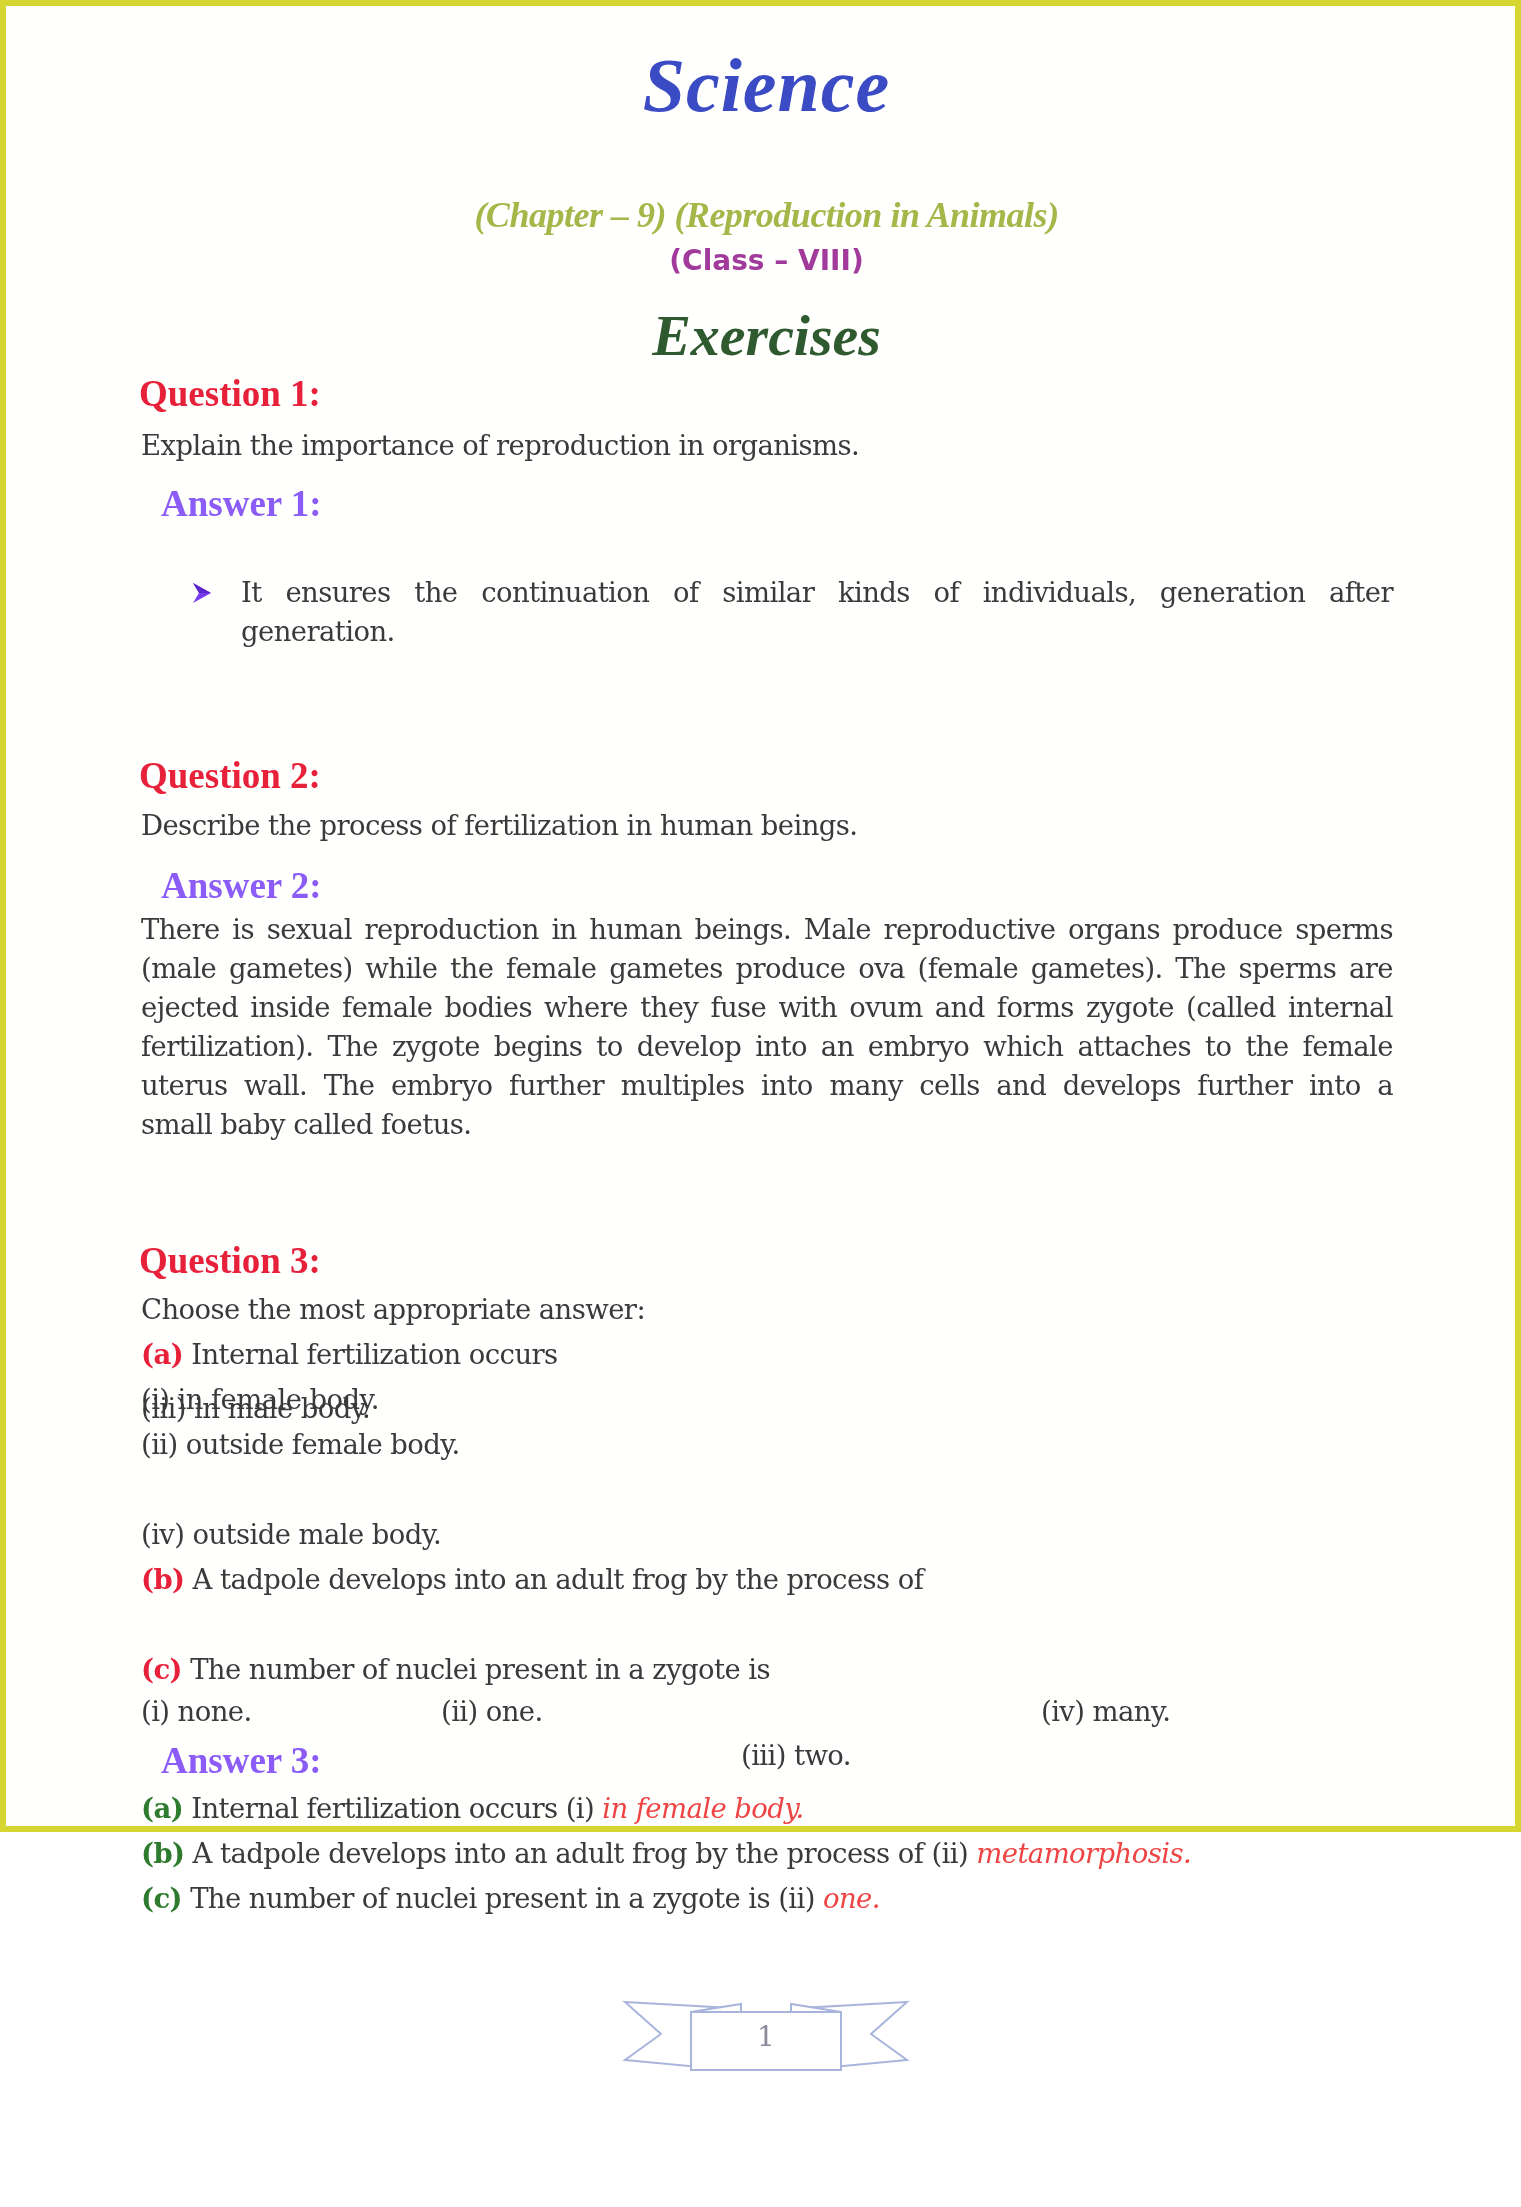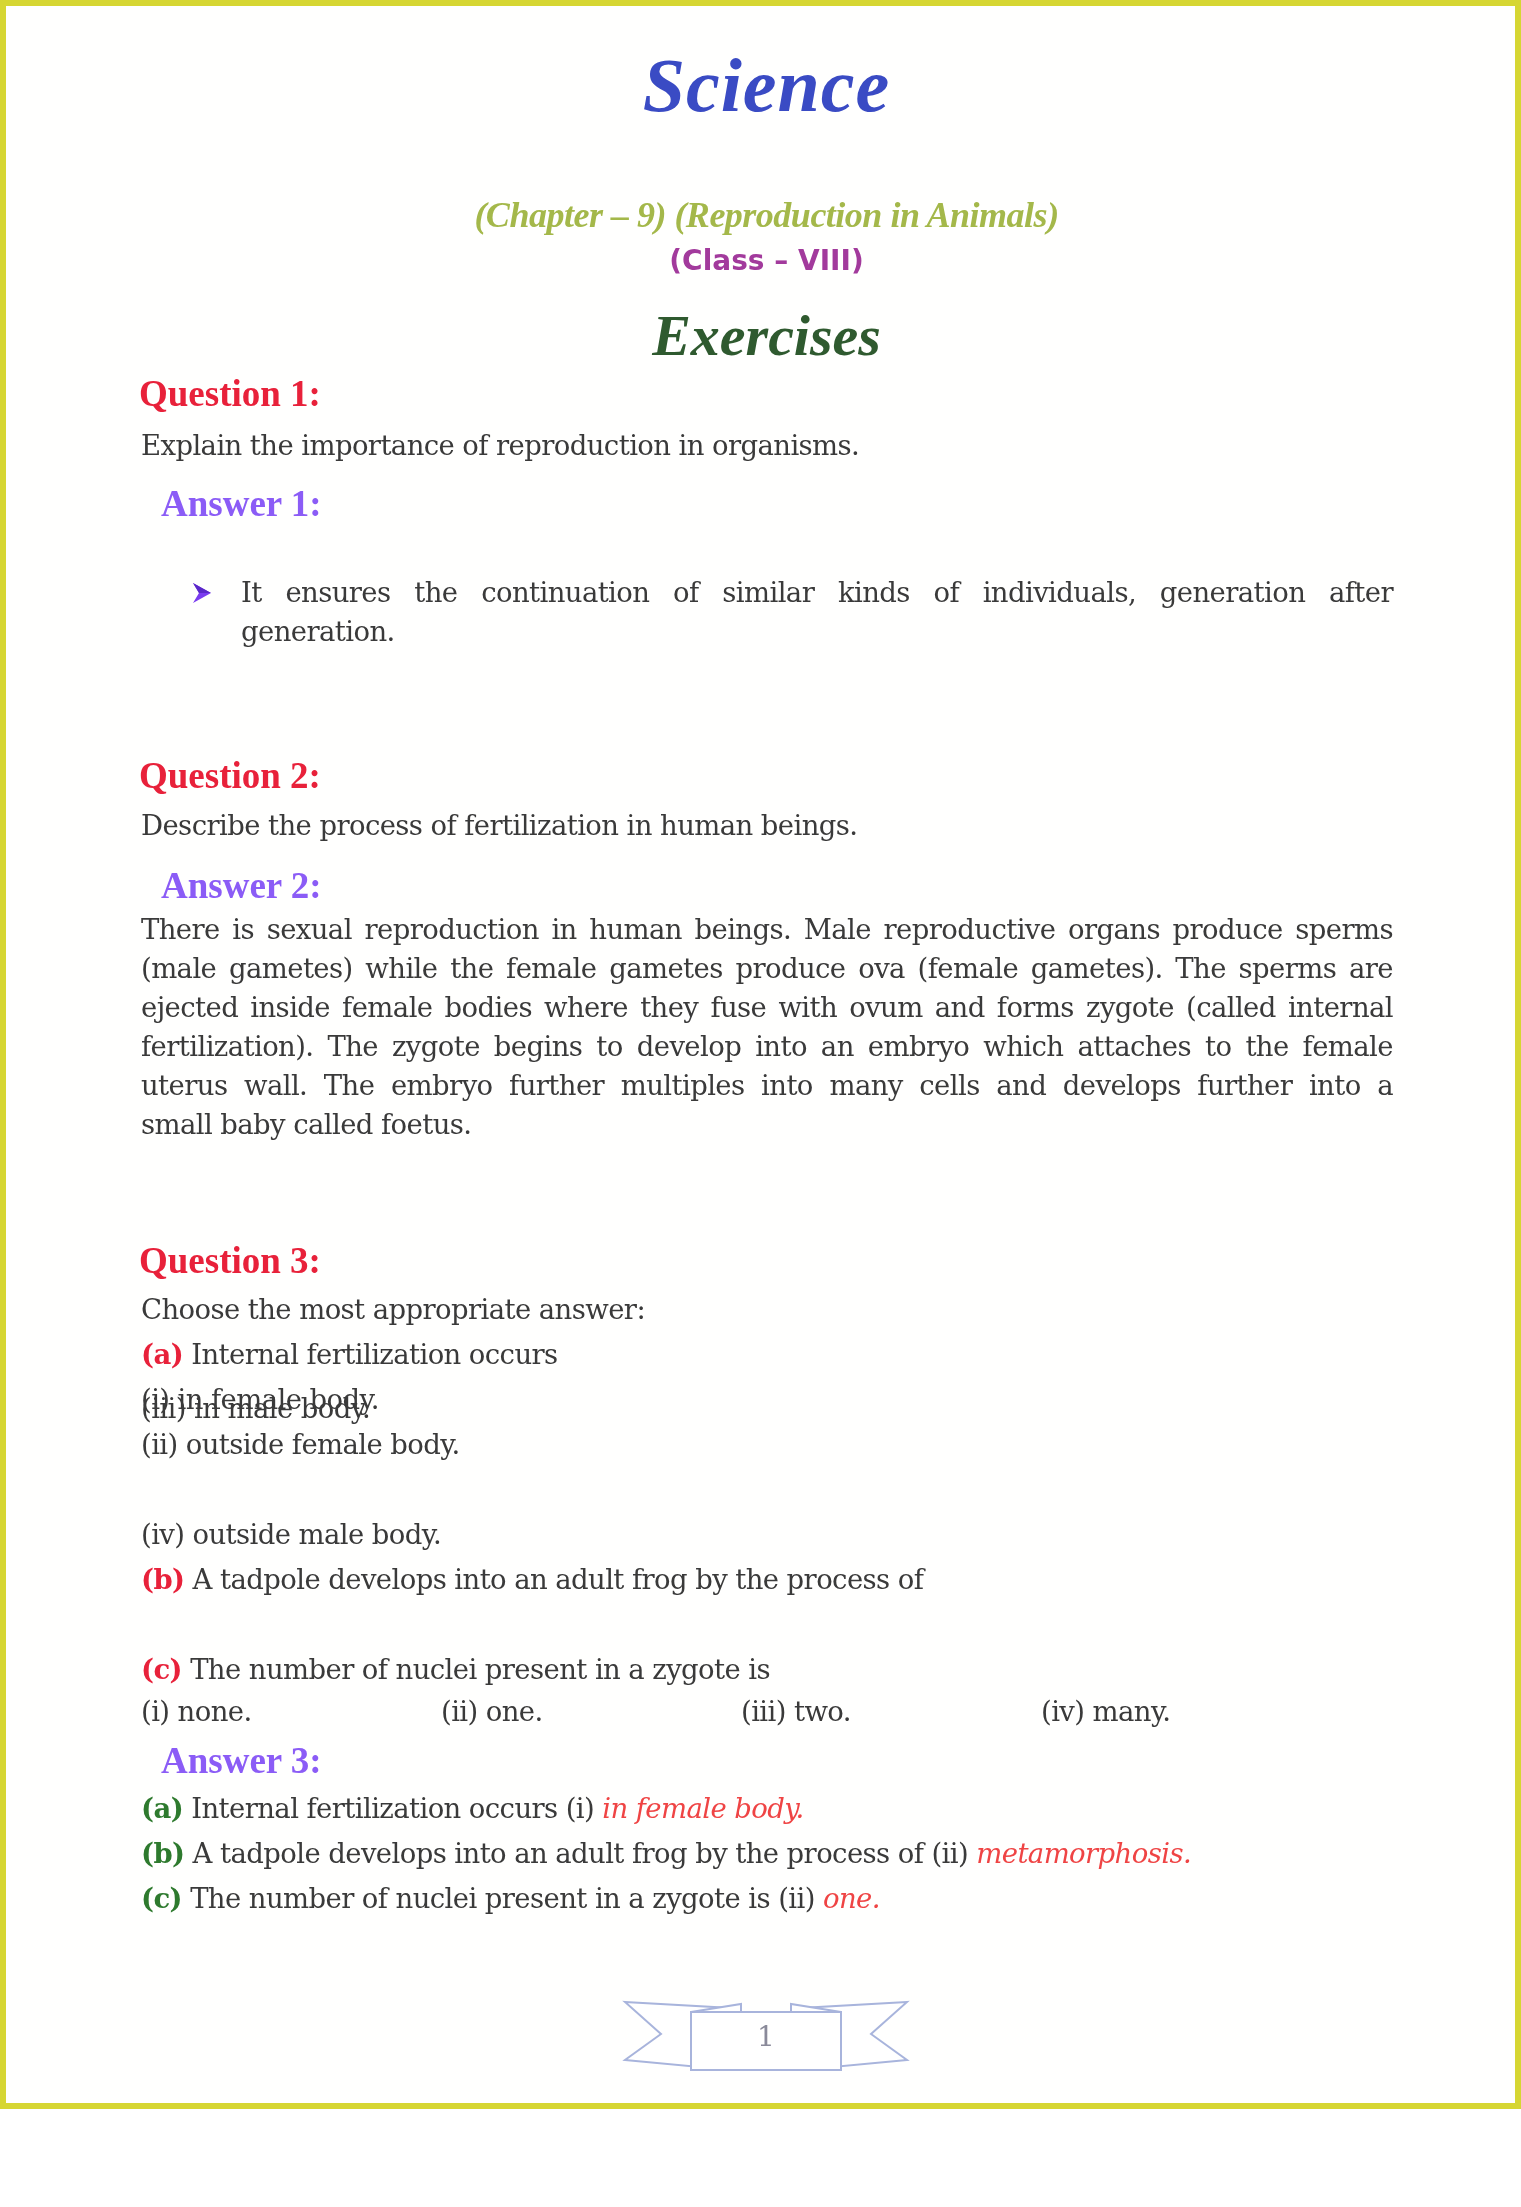--- a/index.html
+++ b/index.html
@@ -6,21 +6,21 @@
     body {
       width: 1521px;
       height: 2207px;
       background: #ffffff;
       position: relative;
       overflow: hidden;
     }
     .page {
       position: absolute;
       left: 0; top: 0;
-      width: 1521px; height: 2109px;
+      width: 1521px; height: 1832px;
       box-sizing: border-box;
       border: 6px solid #d6d632;
       background: #fffffe;
     }
     .abs { position: absolute; }
     .title {
       left: 0; width: 1521px; top: 36px;
       text-align: center;
       font-family: "Liberation Serif", serif;
       font-style: italic; font-weight: bold;
@@ -169,21 +169,21 @@
     <span>A tadpole develops into an adult frog by the process of</span>
   </div>
 
   <div class="abs body-text line" style="top:1644px;">
     <span class="label-red">(c)</span>
     <span>The number of nuclei present in a zygote is</span>
   </div>
   <div class="opt-row" style="top:1689px;">
     <span class="opt-cell" style="left:0px;">(i) none.</span>
     <span class="opt-cell" style="left:300px;">(ii) one.</span>
-    <span class="opt-cell" style="left:600px;">(iii) two.</span>
+    <span class="opt-cell" style="left:600px;margin-top:44px;">(iii) two.</span>
     <span class="opt-cell" style="left:900px;">(iv) many.</span>
   </div>
 
   <div class="abs ahead" style="top:1733px;">Answer 3:</div>
   <div class="abs body-text line" style="top:1783px;">
     <span class="label-green">(a)</span>
     <span>Internal fertilization occurs (i) </span><span class="ans-italic">in female body.</span>
   </div>
   <div class="abs body-text line" style="top:1828px;">
     <span class="label-green">(b)</span>

